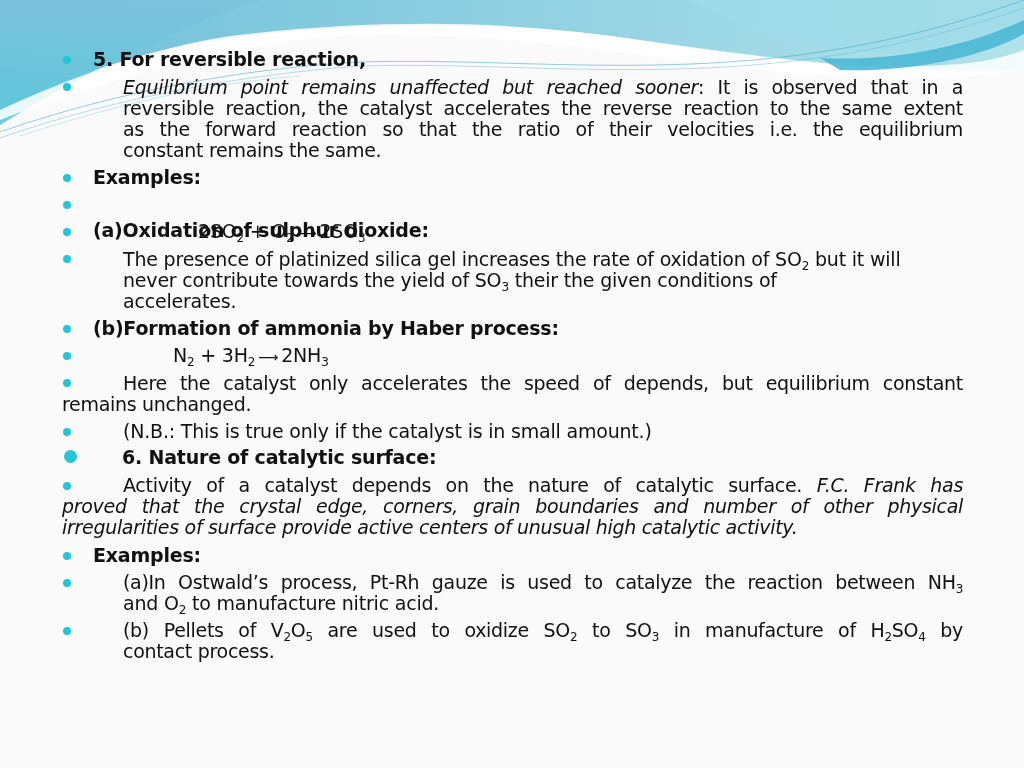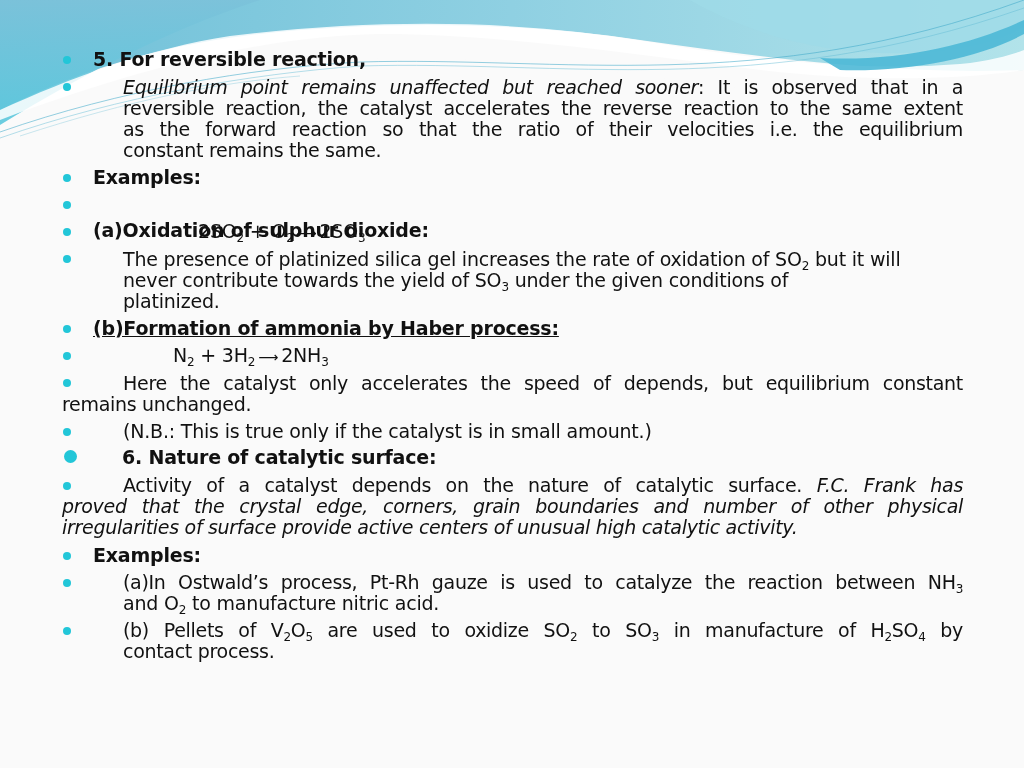--- a/index.html
+++ b/index.html
@@ -128,26 +128,26 @@
   <span class="bullet" style="left:63px; top:224px;"></span>
   <div class="line" style="left:198px; top:217px;">
     <span>2SO</span><sub>2</sub><span style="white-space:pre"> + </span><span>O</span><sub>2</sub><span class="arrow">⟶</span><span>2SO</span><sub>3</sub>
   </div>
 
   <span class="bullet" style="left:63px; top:251px;"></span>
   <div class="line" style="left:123px; top:245px;">
     <span>The presence of platinized silica gel increases the rate of oxidation of SO</span><sub>2</sub><span style="white-space:pre"> but it will</span>
   </div>
   <div class="line" style="left:123px; top:266px;">
-    <span>never contribute towards the yield of SO</span><sub>3</sub><span style="white-space:pre"> under the given conditions of</span>
+    <span>never contribute towards the yield of SO</span><sub>3</sub><span style="white-space:pre"> their the given conditions of</span>
   </div>
-  <div class="line" style="left:123px; top:287px;">platinized.</div>
+  <div class="line" style="left:123px; top:287px;">accelerates.</div>
 
   <span class="bullet" style="left:63px; top:321px;"></span>
-  <div class="line bold" style="left:93px; top:314px;text-decoration:underline;">(b)Formation of ammonia by Haber process:</div>
+  <div class="line bold" style="left:93px; top:314px;">(b)Formation of ammonia by Haber process:</div>
 
   <span class="bullet" style="left:63px; top:348px;"></span>
   <div class="line" style="left:173px; top:341px;">
     <span>N</span><sub>2</sub><span style="white-space:pre"> + 3H</span><sub>2</sub><span class="arrow">⟶</span><span>2NH</span><sub>3</sub>
   </div>
 
   <span class="bullet" style="left:63px; top:375px;"></span>
   <div class="justify" style="left:123px; top:369px; width:840px;">Here the catalyst only accelerates the speed of depends, but equilibrium constant</div>
   <div class="para" style="left:62px; top:390px;">remains unchanged.</div>
 

